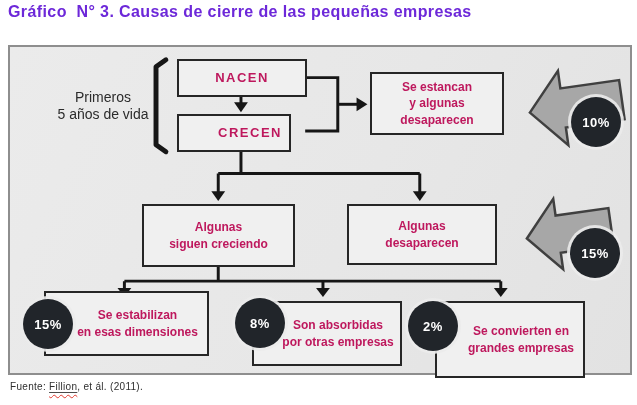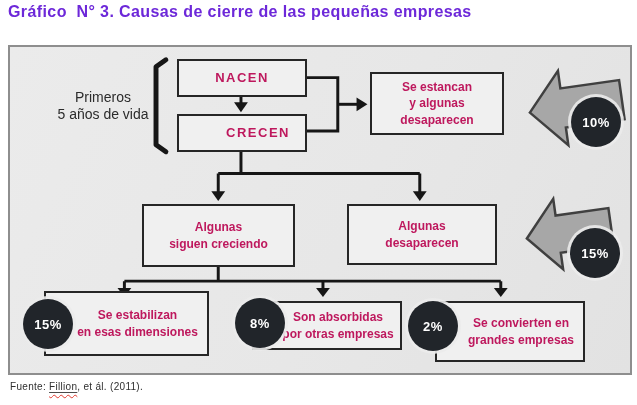--- a/index.html
+++ b/index.html
@@ -88,38 +88,38 @@
       <polygon points="-46,0 -12,-38 -12,-20 48,-20 48,20 -12,20 -12,38" transform="translate(570,60) rotate(-8)"></polygon>
       <polygon points="-42,0 -10,-36 -10,-19 44,-19 44,19 -10,19 -10,36" transform="translate(563,188) rotate(-8)"></polygon>
     </g>
   </svg>
 
   <div class="side-label">Primeros
 5 años de vida</div>
 
   <div class="node caps" style="left:167px;top:12px;width:130px;height:38px;">NACEN</div>
 
-  <div class="node caps" style="left:167px;top:67px;width:130px;height:38px;padding-left:32px;">CRECEN</div>
+  <div class="node caps" style="left:167px;top:67px;width:114px;height:38px;padding-left:32px;">CRECEN</div>
 
   <div class="node" style="left:360px;top:25px;width:134px;height:63px;">Se estancan
 y algunas desaparecen</div>
 
   <div class="node" style="left:132px;top:157px;width:153px;height:63px;">Algunas
 siguen creciendo</div>
 
   <div class="node" style="left:337px;top:157px;width:150px;height:61px;">Algunas
 desaparecen</div>
 
   <div class="node offset" style="left:34px;top:244px;width:165px;height:65px;">Se estabilizan
 en esas dimensiones</div>
 
-  <div class="node offset" style="left:242px;top:254px;width:150px;height:49px;">Son absorbidas
+  <div class="node offset" style="left:242px;top:254px;width:150px;height:65px;">Son absorbidas
 por otras empresas</div>
 
-  <div class="node offset" style="left:425px;top:254px;width:150px;height:61px;">Se convierten en
+  <div class="node offset" style="left:425px;top:254px;width:150px;height:77px;">Se convierten en
 grandes empresas</div>
 
   <div class="badge" style="left:561px;top:50px;">10%</div>
 
   <div class="badge" style="left:560px;top:181px;">15%</div>
 
   <div class="badge" style="left:13px;top:252px;">15%</div>
 
   <div class="badge" style="left:225px;top:251px;">8%</div>
 

